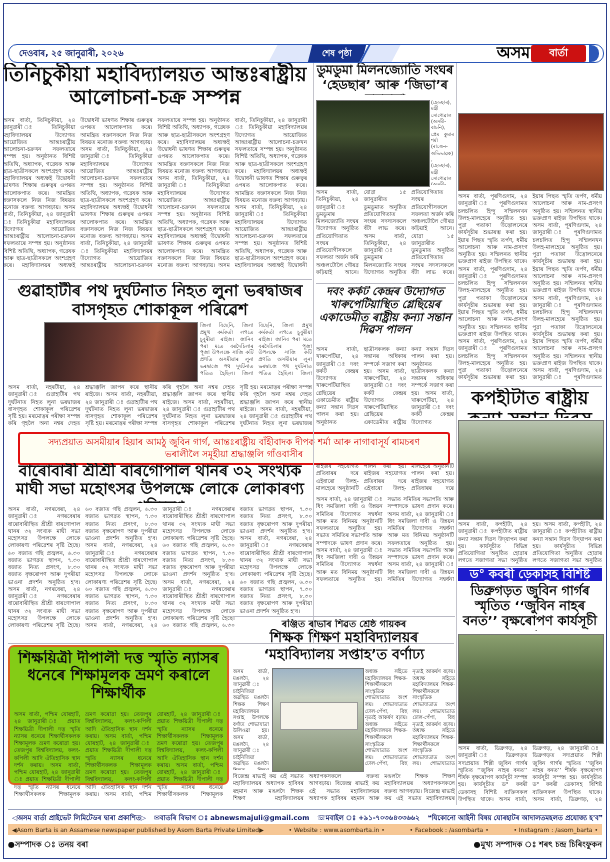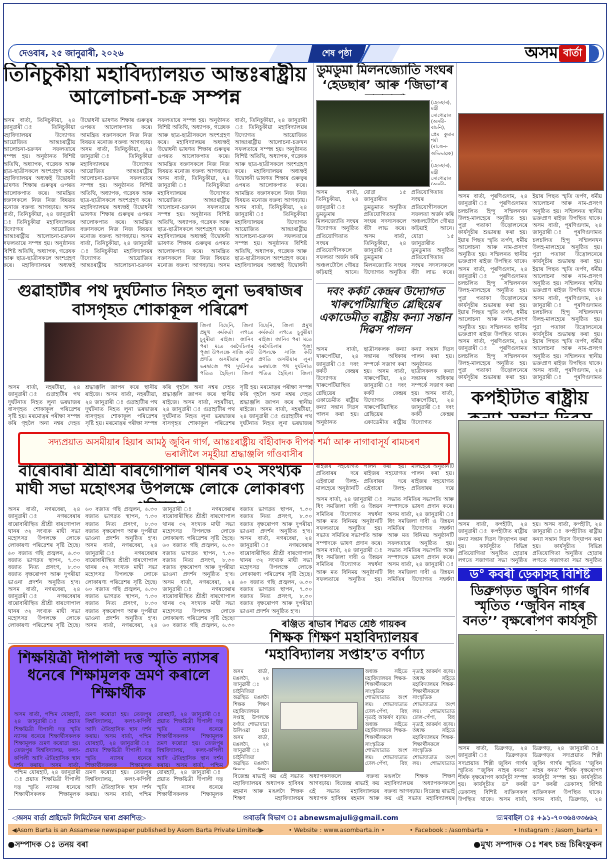--- a/index.html
+++ b/index.html
@@ -19,36 +19,36 @@
   .hdr{position:absolute;left:8px;top:44px;width:594px;height:17px;border:1.4px solid #2b57b8;
        border-radius:9px;background:#ffffff;display:flex;align-items:center;overflow:hidden;}
   .hdr-date{font-size:8.5px;font-weight:bold;color:#12216e;padding-left:10px;white-space:nowrap;}
   .wedge{width:46px;height:100%;background:#dfe7fb;transform:skewX(-28deg);margin-left:150px;border-right:3px solid #2b57b8;}
   .hdr-tab{background:#16338e;color:#ffffff;font-size:8.5px;font-weight:bold;padding:0 12px;height:100%;
        display:flex;align-items:center;transform:skewX(-14deg);margin-left:-12px;}
   .hdr-tab span{transform:skewX(14deg);}
   .wedge2{width:30px;height:100%;background:#dfe7fb;transform:skewX(-28deg);border-left:2px solid #2b57b8;}
   .masthead{margin-left:auto;display:flex;align-items:center;padding-right:4px;height:100%;}
   .mast-left{font-size:16px;font-weight:bold;color:#000;}
-  .mast-right{font-size:10px;font-weight:bold;color:#fff;background:#cc1111;padding:0 4px;border-radius:2px;margin-left:1px;}
+  .mast-right{font-size:10px;font-weight:bold;color:#fff;background:#cc1111;padding:0 18px;border-radius:2px;margin-left:1px;}
   .mast-cap{width:10px;height:100%;background:#2b57b8;border-radius:0 8px 8px 0;margin-left:3px;}
   
   .ph-doomdooma{background:linear-gradient(180deg,#27331f 0%,#41502f 40%,#2b3322 62%,#14180f 100%);}
   .ph-purnigudam{background:linear-gradient(180deg,#7a2518 0%,#b4552e 55%,#8a3b20 100%);}
   .ph-guwahati{background:linear-gradient(100deg,#2e1d1d 0%,#6e3a32 45%,#a3563e 70%,#3c2424 100%);}
   .ph-kopohita{background:linear-gradient(180deg,#b9c4b0 0%,#8b9a7a 30%,#55624a 58%,#3e4637 100%);}
   .ph-dibrugarh{background:linear-gradient(180deg,#8ba06f 0%,#5c7048 35%,#49533c 70%,#333a2c 100%);}
   .ph-mangaldoi{background:linear-gradient(180deg,#9eb4c6 0%,#c9d2c2 28%,#7d8a6d 100%);}
   .banner-strip{position:absolute;left:8%;top:32%;width:84%;height:26%;background:#f6f3ea;border:0.5px solid #999;}
   
   .tribute{position:absolute;left:18px;top:432px;width:428px;height:29px;border:2px solid #e01010;border-radius:3px;
      background:#fffef2;display:flex;align-items:center;justify-content:center;}
   .tribute-text{font-size:9px;font-weight:normal;color:#d40000;text-align:center;line-height:1.25;padding:0 24px;}
-  .dipali-box{position:absolute;left:8px;top:645px;width:221px;height:124px;border:2px solid #df5f26;border-radius:6px;
-     background:#8b5cf6;padding:3px 4px;box-sizing:border-box;}
+  .dipali-box{position:absolute;left:8px;top:645px;width:221px;height:140px;border:2px solid #df5f26;border-radius:6px;
+     background:#84cc16;padding:3px 4px;box-sizing:border-box;}
   .kicker-blue{background:#1d1ccd;color:#ffffff;font-size:12px;font-weight:bold;text-align:center;line-height:13px;height:13px;overflow:hidden;}
   .kicker-plain{font-size:9.5px;font-weight:bold;text-align:center;color:#111;line-height:1.1;overflow:hidden;}
   
   .f-contact{position:absolute;left:8px;top:809px;width:594px;height:14px;border-top:1px solid #9aa3c0;
      display:flex;align-items:center;justify-content:space-between;font-size:6.8px;font-weight:bold;color:#15216b;padding-top:1px;}
   .f-contact .seg{white-space:nowrap;padding:0 4px;}
   .f-eng{position:absolute;left:8px;top:824px;width:594px;height:11px;background:#f6c795;display:flex;align-items:center;
      justify-content:space-between;font-size:6px;color:#3a2a12;padding:0 4px;box-sizing:border-box;}
   .f-ed{position:absolute;left:8px;top:838px;width:594px;display:flex;justify-content:space-between;
      font-size:8px;font-weight:bold;color:#111;}
@@ -150,20 +150,21 @@
   <div class="hrule" style="left:316px;top:283px;width:138px;"></div>
   <div class="hrule" style="left:458px;top:386px;width:144px;"></div>
   <div class="hrule" style="left:458px;top:566px;width:144px;"></div>
   <div class="hrule" style="left:233px;top:616px;width:222px;"></div>
   <div class="hrule" style="left:8px;top:643px;width:446px;"></div>
 
   <div class="f-contact">
     <span class="seg"><span class="icon">◁ </span><span>অসম বাৰ্তা প্ৰাইভেট লিমিটেডৰ দ্বাৰা প্ৰকাশিত</span><span class="icon"> ▷</span></span>
     <span class="seg"><span class="icon">✉ </span><span>বাতৰি বিভাগ ঃ abnewsmajuli@gmail.com</span></span>
     <span class="seg"><span class="icon">☏ </span><span>মবাইল ঃ +৯১-৭০৩৬৪৩৩৬৬২</span></span>
+    <span class="seg"><span class="icon">❝</span><span>যিকোনো আইনী বিষয় যোৰহাটৰ আদালতমহলত প্ৰযোজ্য হ'ব</span><span class="icon">❞</span></span>
   </div>
   <div class="f-eng">
     <span><span class="icon">◀ </span><span>Asom Barta is an Assamese newspaper published by Asom Barta Private Limited</span><span class="icon"> ▶</span></span>
     <span>• <span>Website : www.asombarta.in</span> •</span>
     <span>• <span>Facebook : /asombarta</span> •</span>
     <span>• <span>Instagram : /asom_barta</span> •</span>
   </div>
   <div class="f-ed">
     <span><span class="icon">● </span><span>সম্পাদক ঃ তনয় বৰা</span></span>
     <span><span class="icon">● </span><span>মুখ্য সম্পাদক ঃ শৰৎ চন্দ্ৰ চিৰিংফুকন</span></span>

